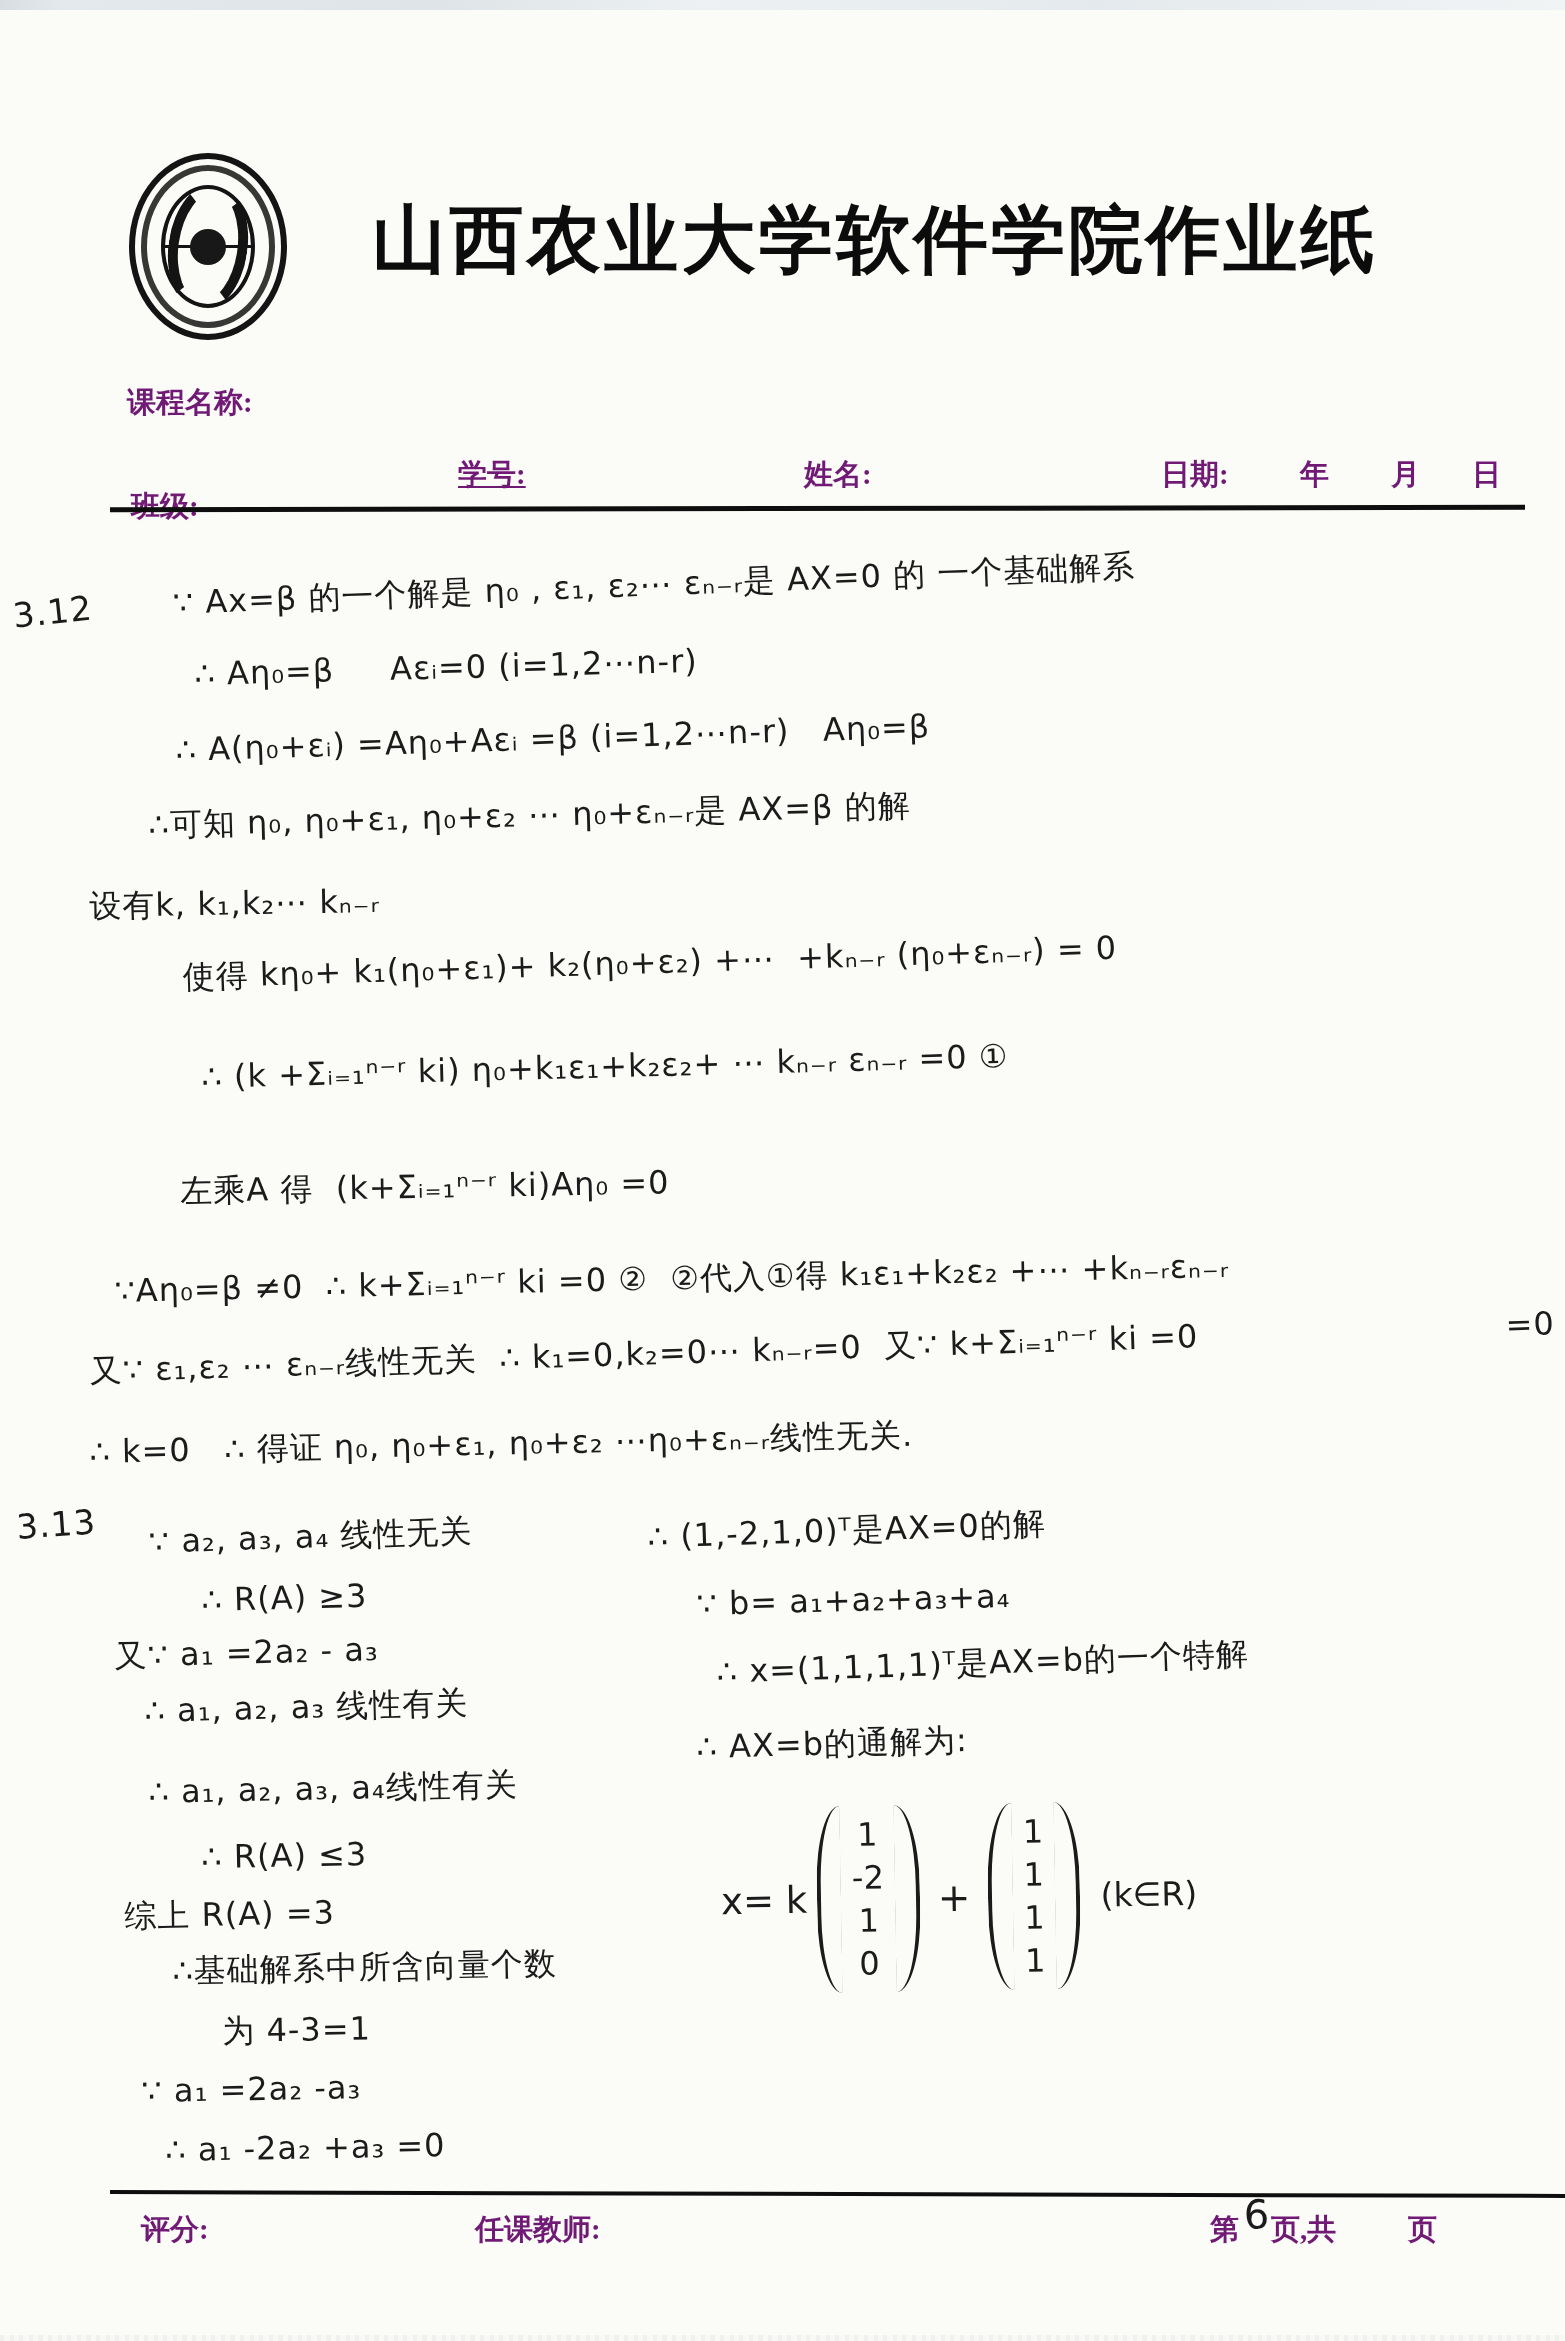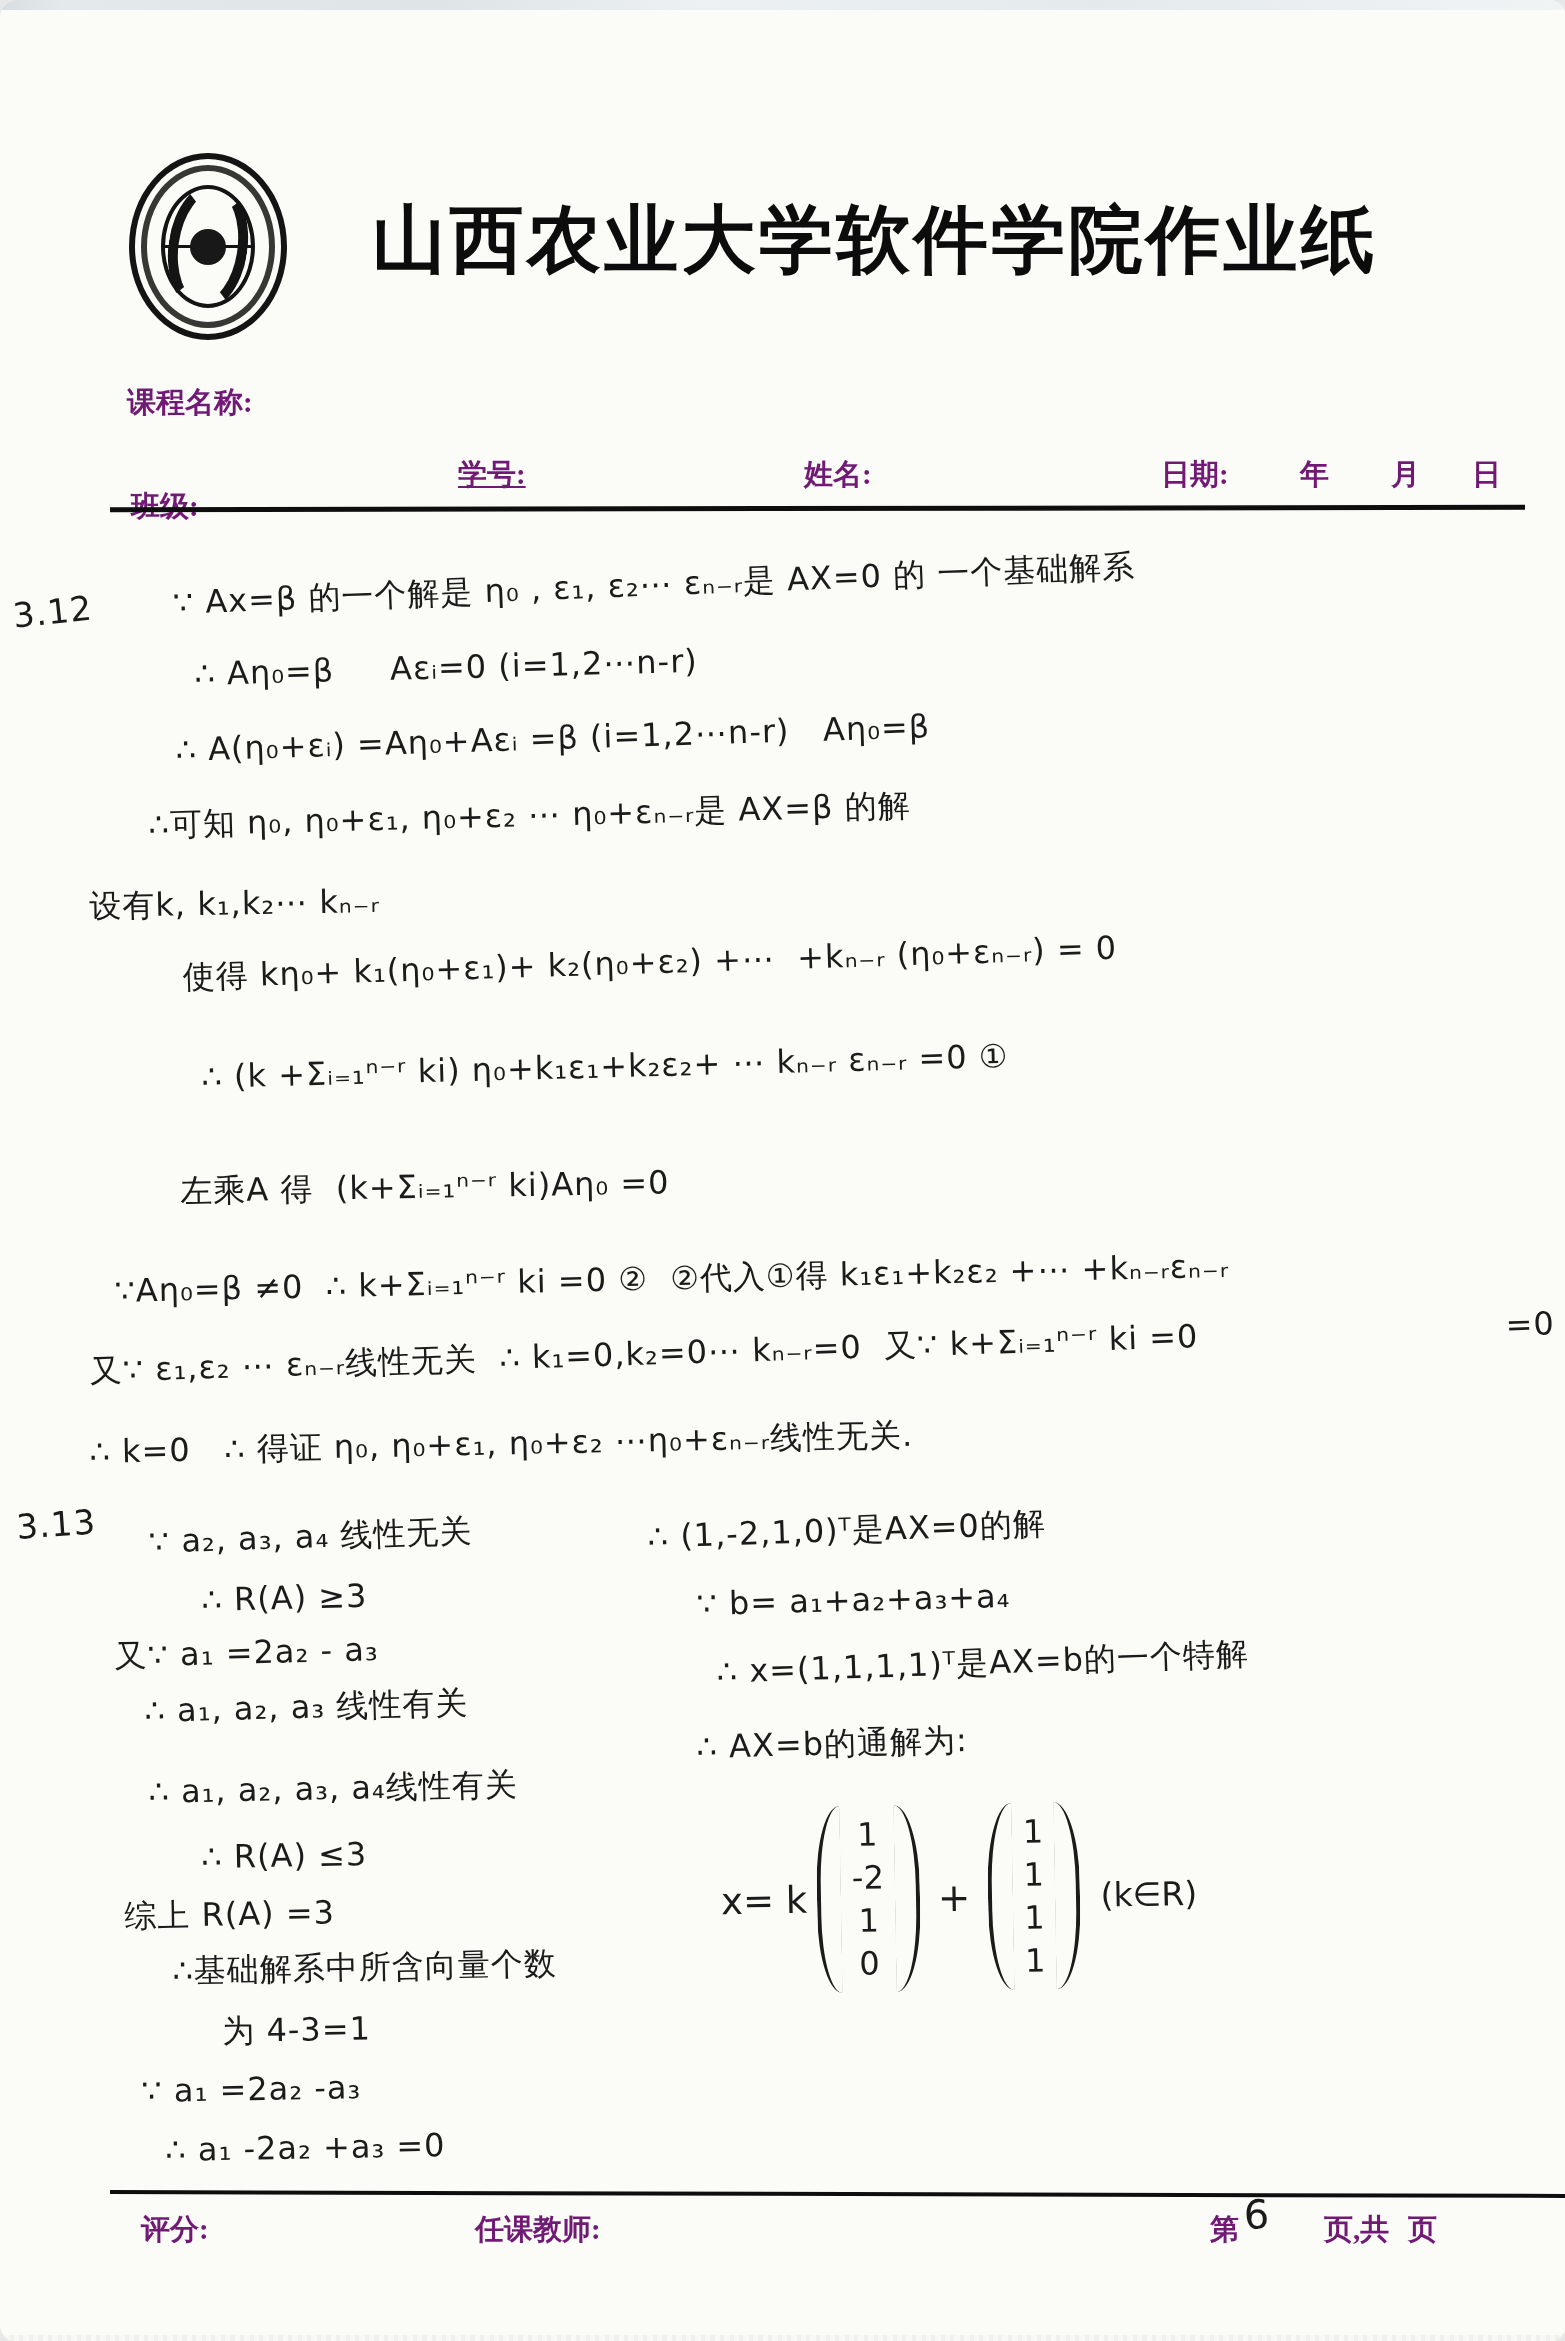--- a/index.html
+++ b/index.html
@@ -1,19 +1,19 @@
 <!DOCTYPE html>
 <html style="font-size:11px"><head>
 <meta charset="utf-8">
 <style>
   html,body { margin:0; padding:0; background:#e8e8e8; }
   .page {
     position:relative; width:1566px; height:2342px; margin:0 auto;
     background:#fbfbf8; overflow:hidden;
-    font-family:"Liberation Serif", serif; color:#111;border-radius:17px;
+    font-family:"Liberation Serif", serif; color:#111;
   }
   
   .top-edge {
     position:absolute; left:0; top:0; width:1566px; height:9.6px;
     background:linear-gradient(90deg,#cfd6db 0%, #dde4e9 4%, #d8dee3 28%, #e9eef1 45%, #dfe5ea 70%, #eef2f4 100%);
     opacity:.8;
   }
   .bottom-edge {
     position:absolute; left:0; bottom:0; width:1566px; height:6.9px;
     background:repeating-linear-gradient(90deg,#ececea 0 4.1px,#f7f7f5 4.1px 9.6px);
@@ -146,18 +146,18 @@
       <span class="vp vp-r"></span>
     </span>
     <span class="cond">(k∈R)</span>
   </div>
 
   <div class="rule" style="left:110px; top:2192px; width:1456px; height:4.1px; transform:rotate(0.15deg);"></div>
   <div class="flabel" style="left:141px; top:2210px;">评分:</div>
   <div class="flabel" style="left:475px; top:2210px;">任课教师:</div>
   <div class="flabel" style="left:1210px; top:2210px;">第</div>
   <div class="hw" style="left:1243px; top:2192px; font-size:40px; transform:rotate(-2deg);">6</div>
-  <div class="flabel" style="left:1324px; top:2210px;">页,共</div>
+  <div class="flabel" style="left:1271px; top:2210px;">页,共</div>
   <div class="flabel" style="left:1408px; top:2210px;">页</div>
 
   <div class="bottom-edge"></div>
 </div>
 
 
 </body></html>

